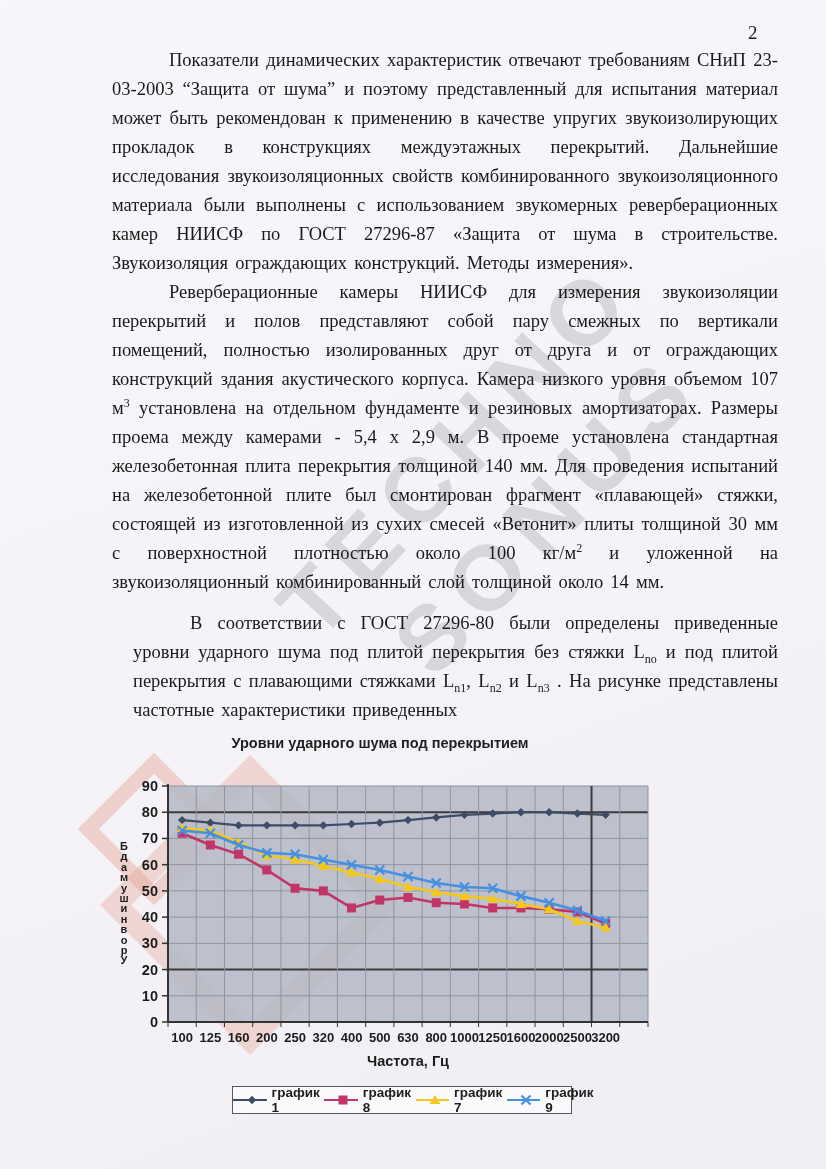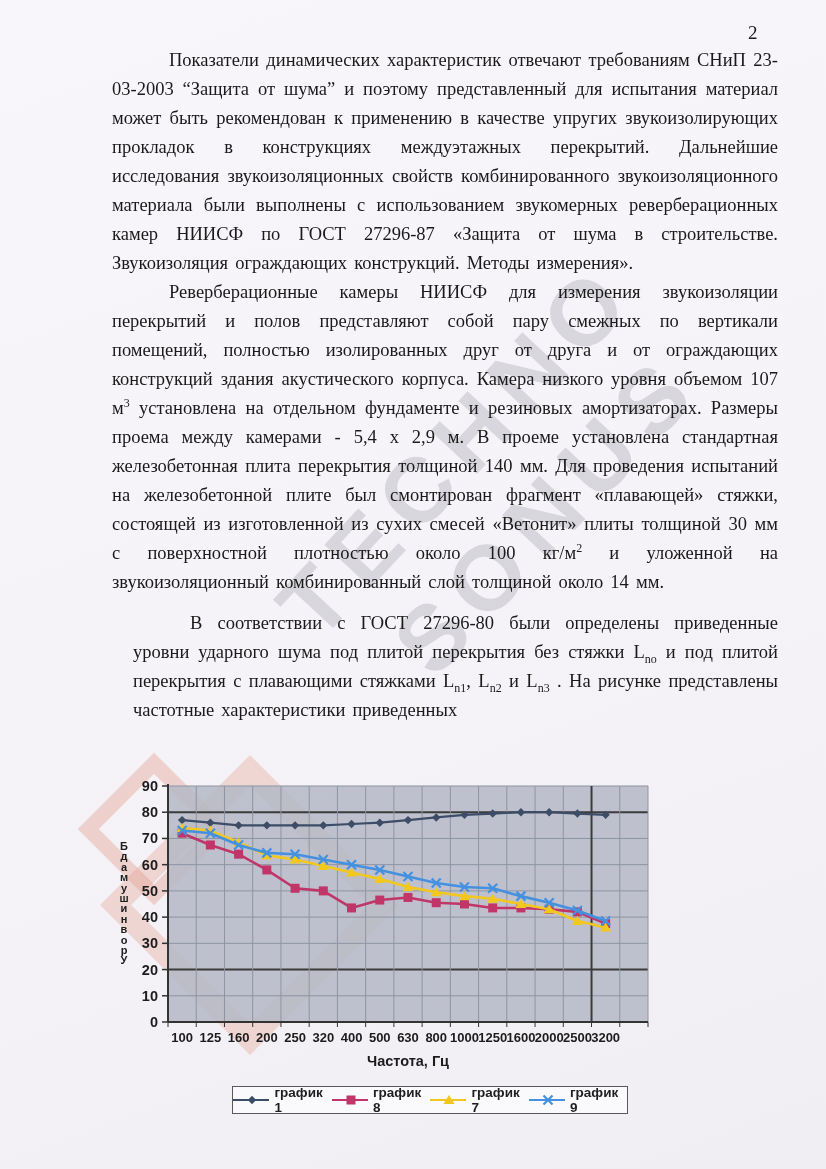--- a/index.html
+++ b/index.html
@@ -32,21 +32,21 @@
   .body-text sup{font-size:12px;line-height:0;}
   .body-text sub{font-size:12px;line-height:0;}
   
   .chart-title{
     position:absolute;left:140px;top:735px;width:480px;z-index:2;
     text-align:center;font-family:"Liberation Sans",sans-serif;
     font-weight:bold;font-size:14.5px;color:#1f1f1f;
   }
   #chart-svg{position:absolute;left:100px;top:780px;z-index:2;}
   .legend{
-    position:absolute;left:232px;top:1086px;width:396px;height:28px;z-index:2;
+    position:absolute;left:232px;top:1086px;width:340px;height:28px;z-index:2;
     background:rgba(250,249,252,0.95);border:1.5px solid #585858;
     box-sizing:border-box;display:flex;align-items:center;justify-content:space-evenly;
     font-family:"Liberation Sans",sans-serif;font-size:13.5px;font-weight:bold;color:#1f1f1f;
   }
   .legend .item{display:flex;align-items:center;gap:5px;}
 </style>
 </head>
 <body>
 
 <div class="page">
@@ -59,20 +59,21 @@
   </div>
 
   <div class="page-number">2</div>
 
   <div class="body-text">
       <p>Показатели динамических характеристик  отвечают требованиям СНиП 23-03-2003 “Защита от шума” и поэтому представленный для испытания материал  может быть рекомендован к применению в качестве упругих звукоизолирующих прокладок в конструкциях междуэтажных перекрытий. Дальнейшие исследования звукоизоляционных свойств комбинированного звукоизоляционного материала были  выполнены с использованием звукомерных реверберационных камер НИИСФ  по  ГОСТ 27296-87 «Защита от шума в строительстве. Звукоизоляция ограждающих конструкций. Методы измерения».</p>
       <p>Реверберационные камеры НИИСФ  для измерения звукоизоляции перекрытий и полов представляют собой пару смежных по вертикали помещений, полностью изолированных друг от друга и от ограждающих конструкций здания акустического корпуса. Камера низкого уровня объемом 107 м<sup>3</sup> установлена на отдельном фундаменте и резиновых амортизаторах. Размеры проема между камерами - 5,4 х 2,9 м. В проеме установлена стандартная железобетонная плита перекрытия толщиной 140 мм. Для проведения испытаний на железобетонной плите  был смонтирован  фрагмент «плавающей» стяжки, состоящей из изготовленной из сухих смесей «Ветонит» плиты толщиной 30 мм с поверхностной плотностью около 100 кг/м<sup>2</sup> и уложенной на звукоизоляционный комбинированный слой толщиной около 14 мм.</p>
       <p class="gap">В соответствии с ГОСТ 27296-80 были  определены приведенные уровни ударного шума под плитой перекрытия без  стяжки L<sub>no</sub>  и под плитой перекрытия с плавающими стяжками L<sub>n1</sub>, L<sub>n2</sub> и L<sub>n3</sub> . На рисунке представлены частотные характеристики приведенных</p>
     </div>
 
+  <div class="chart-title">Уровни ударного шума под перекрытием</div>
   <svg id="chart-svg" width="570" height="300">
       <rect x="68" y="6" width="480" height="236" fill="#b4b9c6" fill-opacity="0.85"></rect>
       <line x1="68" y1="242" x2="548" y2="242" stroke="#8d94a3" stroke-width="1"></line>
       <line x1="68" y1="215.77777777777777" x2="548" y2="215.77777777777777" stroke="#8d94a3" stroke-width="1"></line>
       <line x1="68" y1="189.55555555555554" x2="548" y2="189.55555555555554" stroke="#3b3b3b" stroke-width="2"></line>
       <line x1="68" y1="163.33333333333334" x2="548" y2="163.33333333333334" stroke="#8d94a3" stroke-width="1"></line>
       <line x1="68" y1="137.11111111111111" x2="548" y2="137.11111111111111" stroke="#8d94a3" stroke-width="1"></line>
       <line x1="68" y1="110.88888888888889" x2="548" y2="110.88888888888889" stroke="#8d94a3" stroke-width="1"></line>
       <line x1="68" y1="84.66666666666667" x2="548" y2="84.66666666666667" stroke="#8d94a3" stroke-width="1"></line>
       <line x1="68" y1="58.44444444444444" x2="548" y2="58.44444444444444" stroke="#8d94a3" stroke-width="1"></line>

